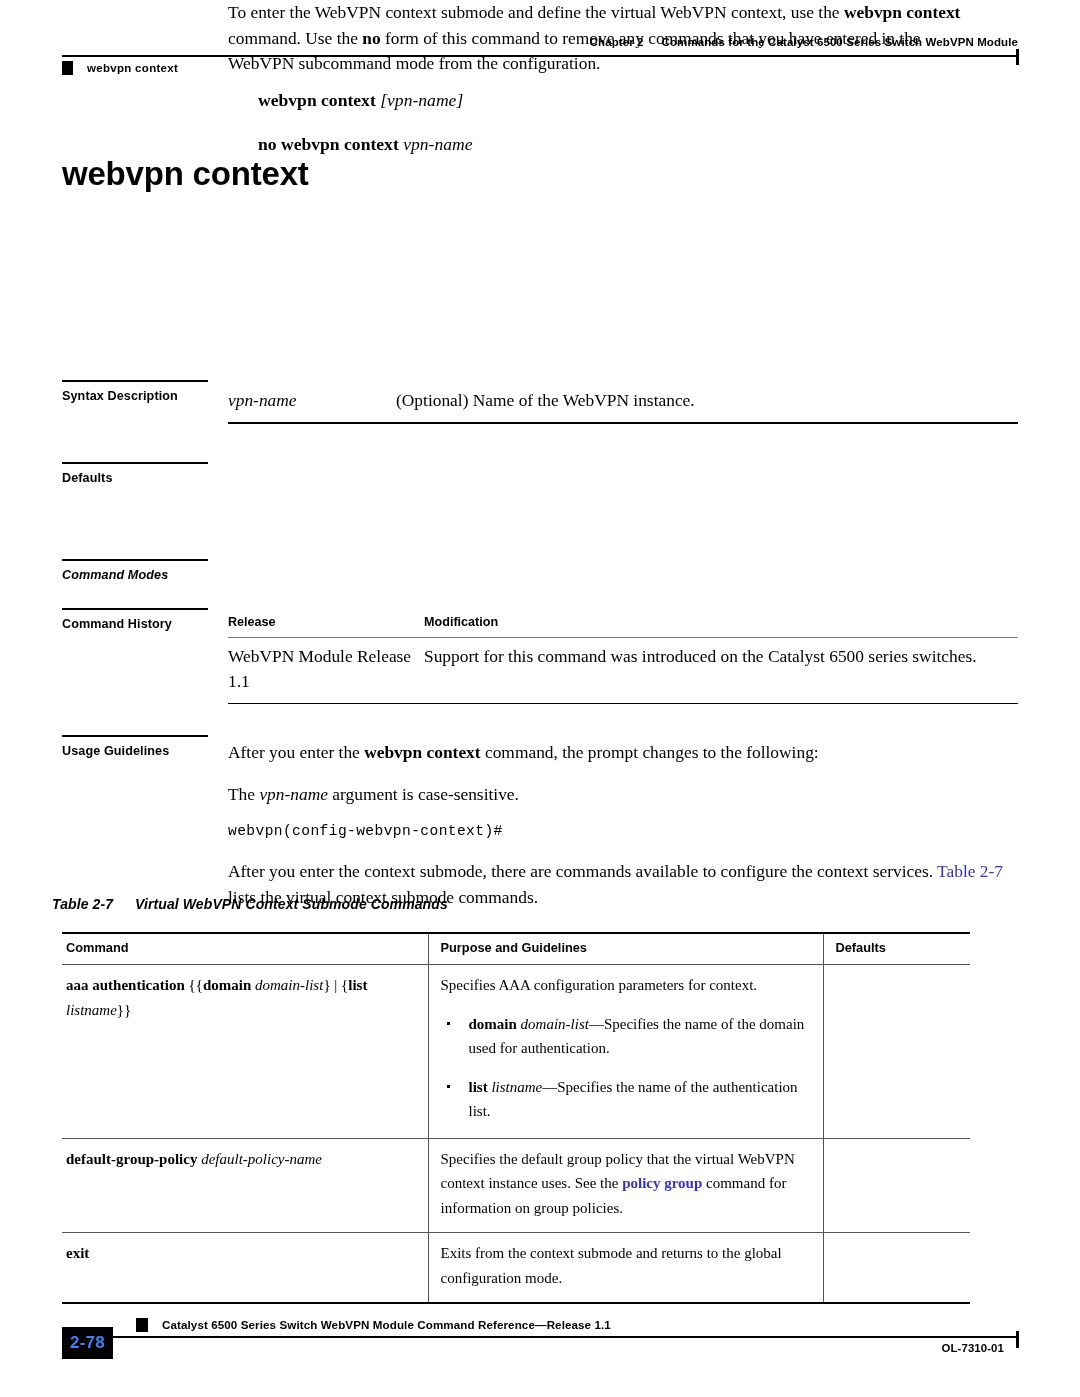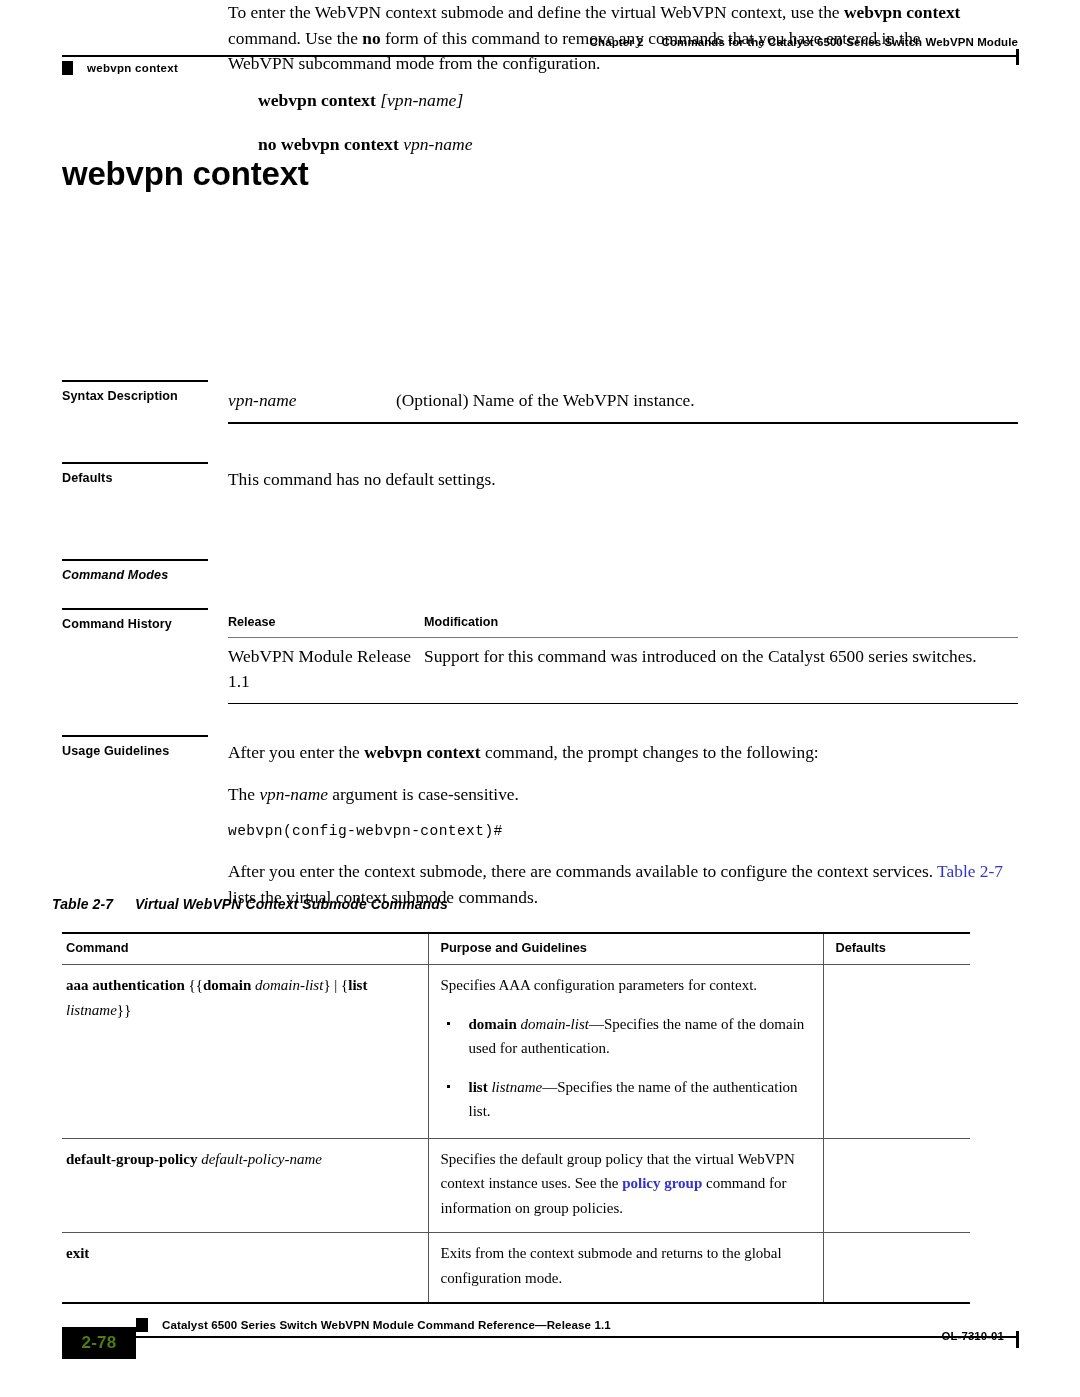--- a/index.html
+++ b/index.html
@@ -298,36 +298,36 @@
     top: -5px;
     right: -1px;
     width: 3px;
     height: 17px;
     background: #000;
   }
   .ftr-pagebox {
     position: absolute;
     left: 0;
     top: 9px;
-    width: 74px;
+    width: 51px;
     height: 32px;
     background: #000;
-    color: #4d7c0f;
+    color: #3b82f6;
     font-family: "Liberation Sans", sans-serif;
     font-weight: bold;
     font-size: 17px;
     display: flex;
     align-items: center;
     justify-content: center;
     letter-spacing: 0.3px;
   }
   .ftr-docid {
     position: absolute;
     right: 14px;
-    top: 12px;
+    top: 24px;
     font-family: "Liberation Sans", sans-serif;
     font-weight: bold;
     font-size: 11.4px;
     letter-spacing: 0.1px;
   }
 
   
   .b  { font-weight: bold; }
   .i  { font-style: italic; }
   .lnk { color: #3333cc; font-weight: bold; }
@@ -378,23 +378,20 @@
       </tr>
     </tbody>
       </table>
     <div class="sd-bottom-rule"></div>
   </div>
 </div>
 
 <div class="section" style="top:462px;">
   <div class="sec-rule"></div>
   <div class="sec-label">Defaults</div>
-  <div class="sec-body">
-    <div class="para">This command has no default settings.</div>
-  </div>
 </div>
 
 <div class="section" style="top:559px;font-style:italic;">
   <div class="sec-rule"></div>
   <div class="sec-label">Command Modes</div>
 </div>
 
 <div class="section" style="top:608px;">
   <div class="sec-rule"></div>
   <div class="sec-label">Command History</div>

